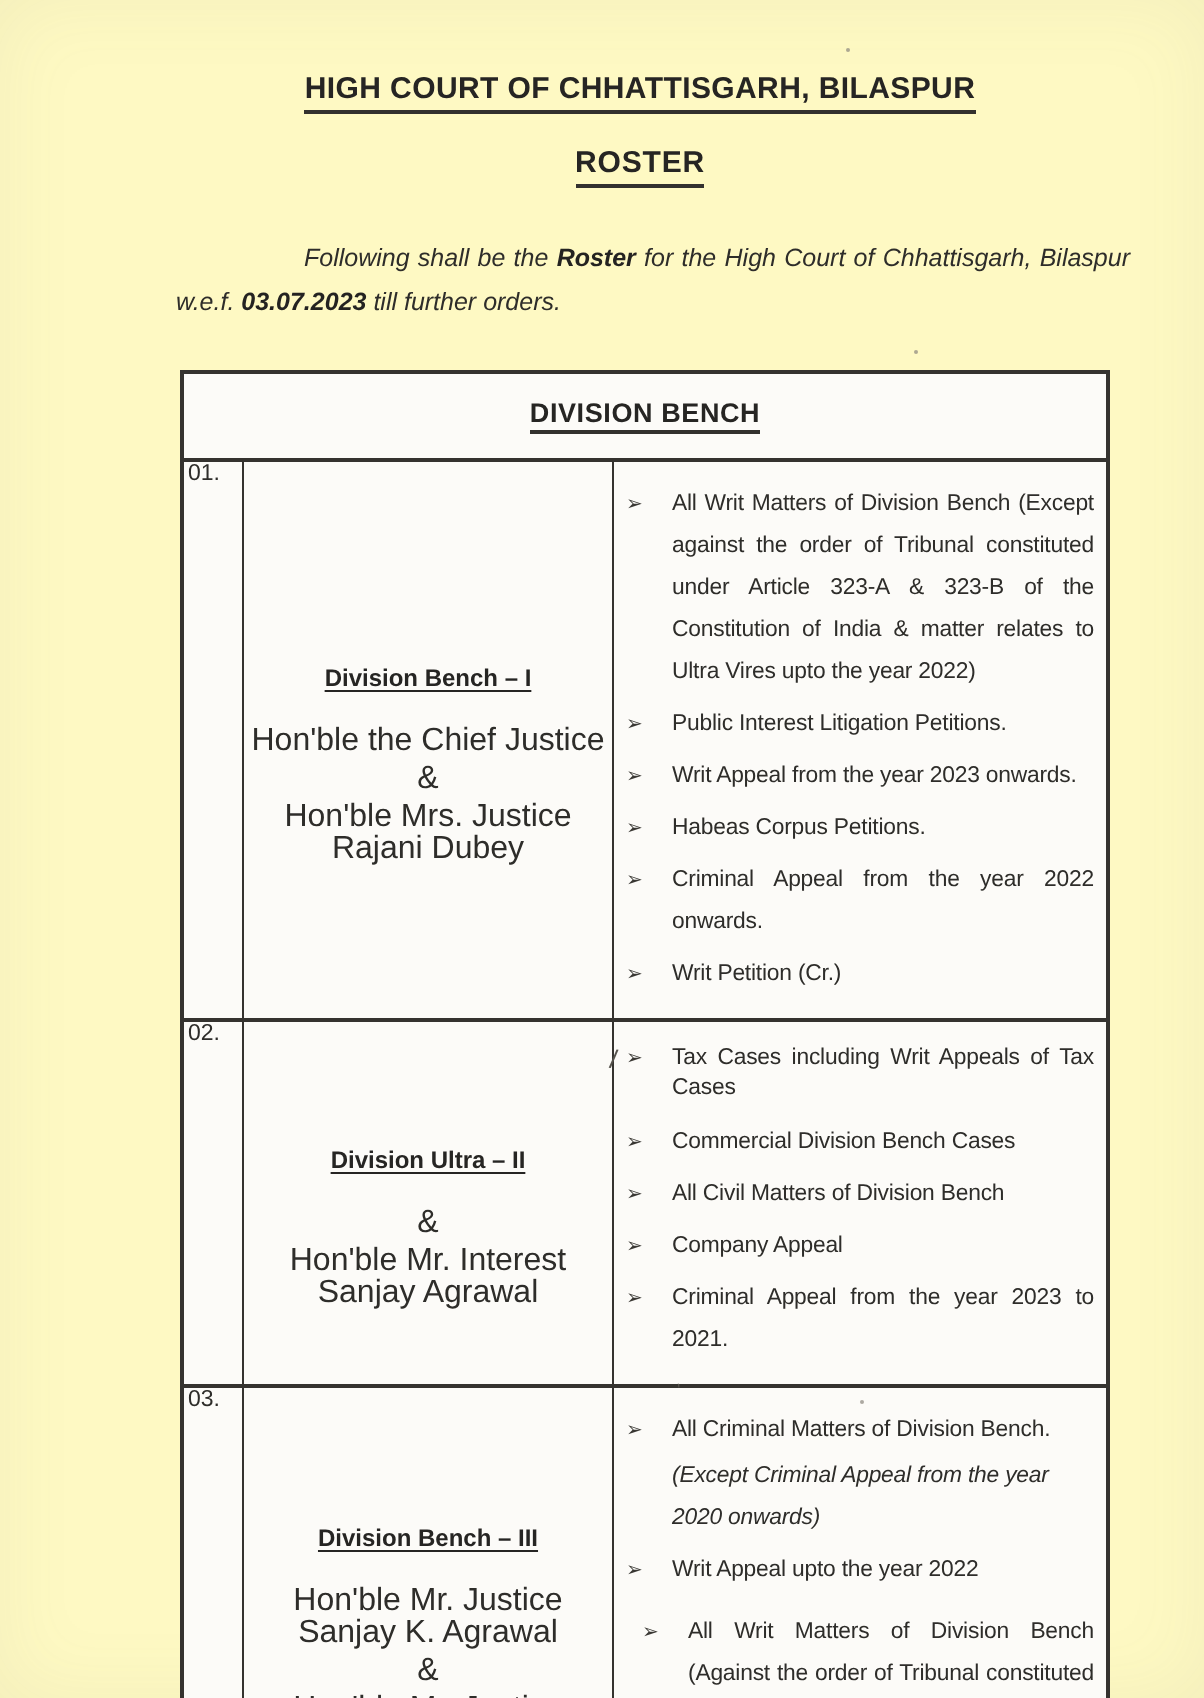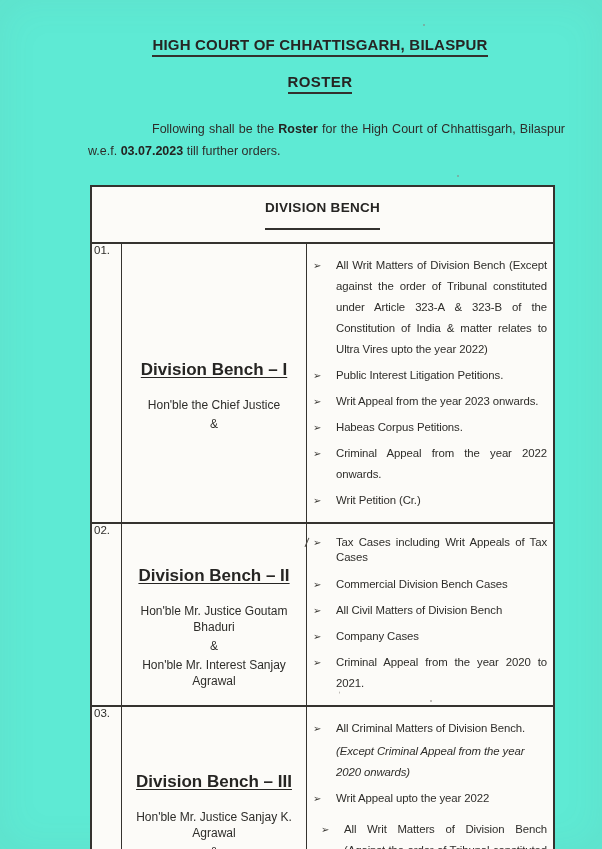--- a/index.html
+++ b/index.html
@@ -5,21 +5,21 @@
   * { margin: 0; padding: 0; box-sizing: border-box; }
   html, body { width: 602px; }
   body {
     font-family: "Liberation Sans", "DejaVu Sans", sans-serif;
     background: #e8e8e6;
   }
   .page {
     position: relative;
     width: 602px;
     height: 849px;
-    background: #5eead4;
+    background: #fef9c3;
     color: #2b2a28;
     overflow: hidden;
     box-shadow: inset 0 0 40px rgba(120,115,105,0.08);
   }
   
   .header-wrap {
     padding-top: 36px;
     padding-left: 38px;
     text-align: center;
   }
@@ -43,41 +43,42 @@
     padding-bottom: 2px;
   }
   
   .intro {
     margin: 24px 37px 16px 88px;
     font-size: 12.5px;
     line-height: 22px;
     text-align: justify;
     text-indent: 64px;
     color: #2e2d2a;
+    font-style: italic;
   }
   .intro b { color: #242321; }
   
   .rtable {
     margin: 23px 0 0 90px;
     width: 465px;
     border: 2px solid #35332f;
     background: #fcfbf8;
   }
   .thead {
     padding: 11px 0 12px 0;
     text-align: center;
     border-bottom: 2px solid #35332f;
   }
   .thead-text {
     display: inline-block;
     font-size: 13.5px;
     font-weight: bold;
     letter-spacing: 0.3px;
     border-bottom: 2px solid #33312e;
-    padding-bottom: 13px;
+    padding-bottom: 1px;
     color: #262523;
   }
   .trow {
     display: grid;
     grid-template-columns: 30px 185px 1fr;
     border-top: 2px solid #35332f;
   }
   .trow.r1 { border-top: none; min-height: 236px; }
   .trow.r2 { min-height: 164px; }
   .trow.r3 { min-height: 217px; }
@@ -90,31 +91,31 @@
   }
   .cell.bench {
     display: flex;
     flex-direction: column;
     justify-content: center;
     align-items: center;
     text-align: center;
     padding: 6px 2px;
   }
   .bench-title {
-    font-size: 17px;
+    font-size: 12px;
     font-weight: bold;
     text-decoration: underline;
     text-underline-offset: 2px;
     margin-bottom: 14px;
     color: #262523;
     white-space: nowrap;
     margin-top: 25px;
   }
   .judge-line {
-    font-size: 12px;
+    font-size: 16px;
     line-height: 16px;
     margin-top: 3px;
     color: #2e2d2a;
   }
   .cell.matters {
     border-right: none;
     padding: 11px 6px 6px 6px;
   }
   .matter {
     position: relative;
@@ -180,20 +181,21 @@
     </div>
 
     <div class="trow r1">
       <div class="cell num">
         <span>01.</span>
       </div>
       <div class="cell bench">
         <div class="bench-title">Division Bench – I</div>
         <div class="judge-line">Hon'ble the Chief Justice</div>
         <div class="judge-line">&amp;</div>
+        <div class="judge-line">Hon'ble  Mrs. Justice Rajani Dubey</div>
       </div>
       <div class="cell matters">
         <div class="matter">
           <span class="arrow">➢</span>
           <span class="mtext">All Writ Matters of Division Bench (Except against the order of Tribunal constituted under Article 323-A &amp; 323-B of the Constitution of India &amp; matter relates to Ultra Vires upto the year 2022)</span>
         </div>
         <div class="matter">
           <span class="arrow">➢</span>
           <span class="mtext">Public Interest Litigation Petitions.</span>
         </div>
@@ -214,46 +216,45 @@
           <span class="mtext">Writ Petition (Cr.)</span>
         </div>
       </div>
     </div>
 
     <div class="trow r2">
       <div class="cell num">
         <span>02.</span>
       </div>
       <div class="cell bench">
-        <div class="bench-title">Division Bench – II</div>
-        <div class="judge-line">Hon'ble Mr. Justice Goutam Bhaduri</div>
+        <div class="bench-title">Division Ultra – II</div>
         <div class="judge-line">&amp;</div>
         <div class="judge-line">Hon'ble Mr. Interest  Sanjay Agrawal</div>
       </div>
       <div class="cell matters">
         <div class="matter">
           <span class="stray-mark">/</span>
           <span class="arrow">➢</span>
           <span class="mtext">Tax Cases including Writ Appeals of Tax Cases</span>
         </div>
         <div class="matter">
           <span class="arrow">➢</span>
           <span class="mtext">Commercial Division Bench Cases</span>
         </div>
         <div class="matter">
           <span class="arrow">➢</span>
           <span class="mtext">All Civil Matters of Division Bench</span>
         </div>
         <div class="matter">
           <span class="arrow">➢</span>
-          <span class="mtext">Company Cases</span>
-        </div>
-        <div class="matter">
-          <span class="arrow">➢</span>
-          <span class="mtext">Criminal  Appeal from the year 2020 to 2021.</span>
+          <span class="mtext">Company Appeal</span>
+        </div>
+        <div class="matter">
+          <span class="arrow">➢</span>
+          <span class="mtext">Criminal  Appeal from the year 2023 to 2021.</span>
         </div>
       </div>
     </div>
 
     <div class="trow r3">
       <div class="cell num">
         <span>03.</span>
       </div>
       <div class="cell bench">
         <div class="bench-title">Division Bench – III</div>

